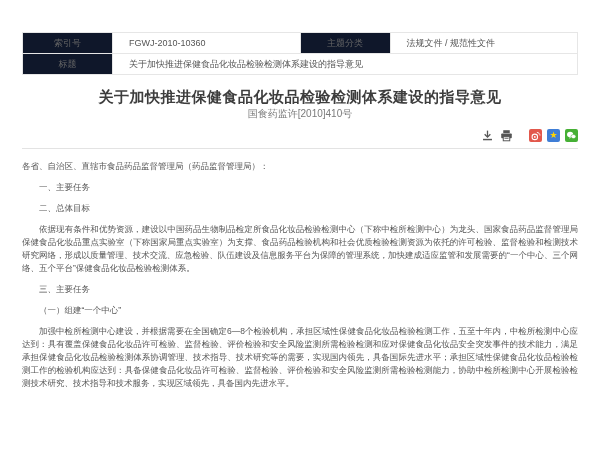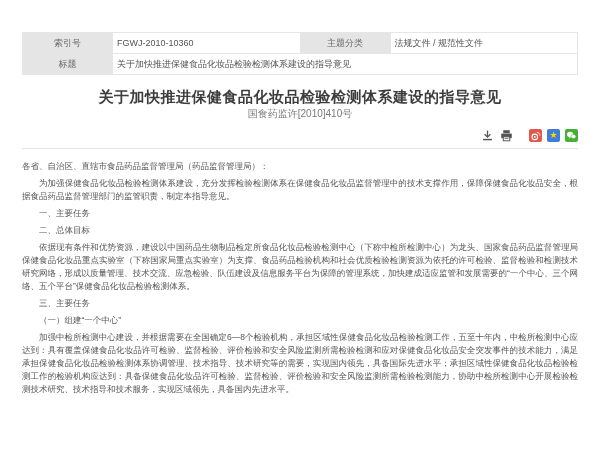--- a/index.html
+++ b/index.html
@@ -7,43 +7,43 @@
   .page {
     width:600px; height:450px; background:#ffffff; position:relative; overflow:hidden;
     font-family:"Liberation Sans", sans-serif;
   }
   .content { position:absolute; left:22px; right:22px; top:32px; }
 
   
   table.info { width:100%; border-collapse:collapse; table-layout:fixed; }
   table.info td {
     border:1px solid #e6e6e6; height:21px; font-size:9px; color:#555;
-    padding:0 4px; white-space:nowrap; overflow:hidden; vertical-align:middle;
+    padding:0 16px; white-space:nowrap; overflow:hidden; vertical-align:middle;
   }
-  table.info td.lbl { background:#e5e5e5; text-align:center; color:#666; padding:0; }
+  table.info td.lbl { background:#0f172a; text-align:center; color:#666; padding:0; }
   col.c-lbl { width:90px; }
 
   
   .doc-title { margin-top:13px; text-align:center; font-size:15px; font-weight:bold; color:#3d3d3d; letter-spacing:.5px; }
   .doc-number { text-align:center; font-size:10px; color:#7a7a7a; margin-top:0; }
 
   
   .toolbar { display:flex; justify-content:flex-end; align-items:center; gap:5px; margin-top:7px; padding-bottom:6px; border-bottom:1px solid #e3e3e3; }
   .tool-ico { width:14px; height:14px; display:inline-flex; align-items:center; justify-content:center; cursor:pointer; }
   .share-ico { width:13px; height:13px; border-radius:2px; display:inline-flex; align-items:center; justify-content:center; cursor:pointer; }
   .share-weibo { background:#e2584c; }
   .share-qzone { background:#3f7ed6; color:#ffd400; font-size:9px; line-height:1; }
   .share-wechat { background:#46b035; }
   .toolbar .gap { width:6px; }
 
   .publish-time { text-align:right; font-size:8.5px; color:#9a9a9a; margin-top:4px; }
 
   
   .body-text { margin-top:11px; font-size:8.5px; color:#565656; line-height:13px; text-align:justify; }
-  .body-text p { margin:0 0 4px; }
+  .body-text p { margin:8px 0 4px; }
   .body-text p.indent { text-indent:2em; }
 </style>
 </head>
 <body>
 
 <div class="page">
   <div class="content">
 
     <table class="info">
       <colgroup>
@@ -99,21 +99,20 @@
           <ellipse cx="6" cy="6.5" rx="4.5" ry="3.8" fill="#ffffff"></ellipse>
           <ellipse cx="10.8" cy="9.5" rx="3.6" ry="3" fill="#ffffff" stroke="#46b035" stroke-width="0.8"></ellipse>
           <path d="M4.5 12.5l1-2.2 2 .8z" fill="#ffffff"></path>
         </svg>
       </span>
     </div>
 
 
     <div class="body-text">
       <p>各省、自治区、直辖市食品药品监督管理局（药品监督管理局）：</p>
-      <p class="indent">为加强保健食品化妆品检验检测体系建设，充分发挥检验检测体系在保健食品化妆品监督管理中的技术支撑作用，保障保健食品化妆品安全，根据食品药品监督管理部门的监管职责，制定本指导意见。</p>
       <p class="indent">一、主要任务</p>
       <p class="indent">二、总体目标</p>
       <p class="indent">依据现有条件和优势资源，建设以中国药品生物制品检定所食品化妆品检验检测中心（下称中检所检测中心）为龙头、国家食品药品监督管理局保健食品化妆品重点实验室（下称国家局重点实验室）为支撑、食品药品检验机构和社会优质检验检测资源为依托的许可检验、监督检验和检测技术研究网络，形成以质量管理、技术交流、应急检验、队伍建设及信息服务平台为保障的管理系统，加快建成适应监管和发展需要的“一个中心、三个网络、五个平台”保健食品化妆品检验检测体系。</p>
       <p class="indent">三、主要任务</p>
       <p class="indent">（一）组建“一个中心”</p>
       <p class="indent">加强中检所检测中心建设，并根据需要在全国确定6—8个检验机构，承担区域性保健食品化妆品检验检测工作，五至十年内，中检所检测中心应达到：具有覆盖保健食品化妆品许可检验、监督检验、评价检验和安全风险监测所需检验检测和应对保健食品化妆品安全突发事件的技术能力，满足承担保健食品化妆品检验检测体系协调管理、技术指导、技术研究等的需要，实现国内领先，具备国际先进水平；承担区域性保健食品化妆品检验检测工作的检验机构应达到：具备保健食品化妆品许可检验、监督检验、评价检验和安全风险监测所需检验检测能力，协助中检所检测中心开展检验检测技术研究、技术指导和技术服务，实现区域领先，具备国内先进水平。</p>
     </div>
 
   </div>
 </div>

